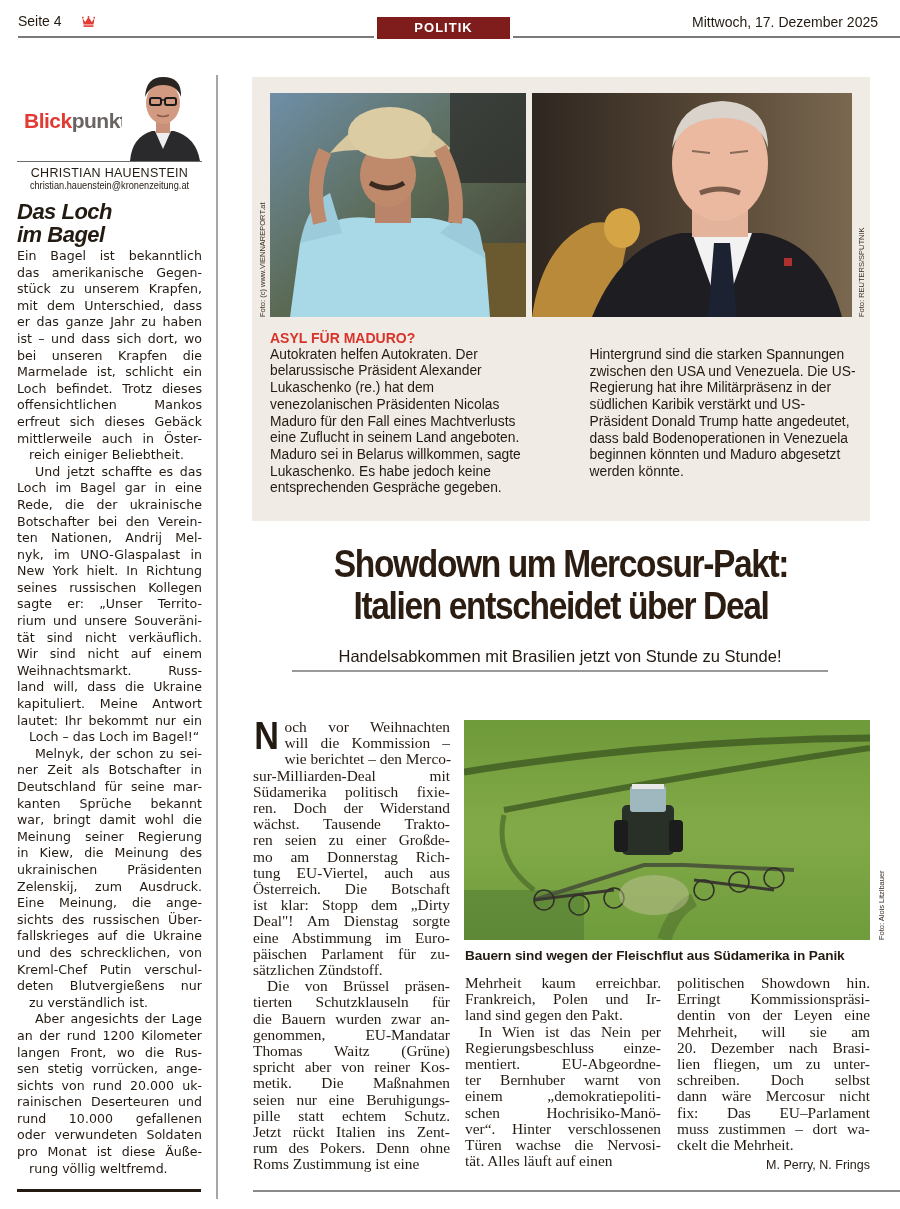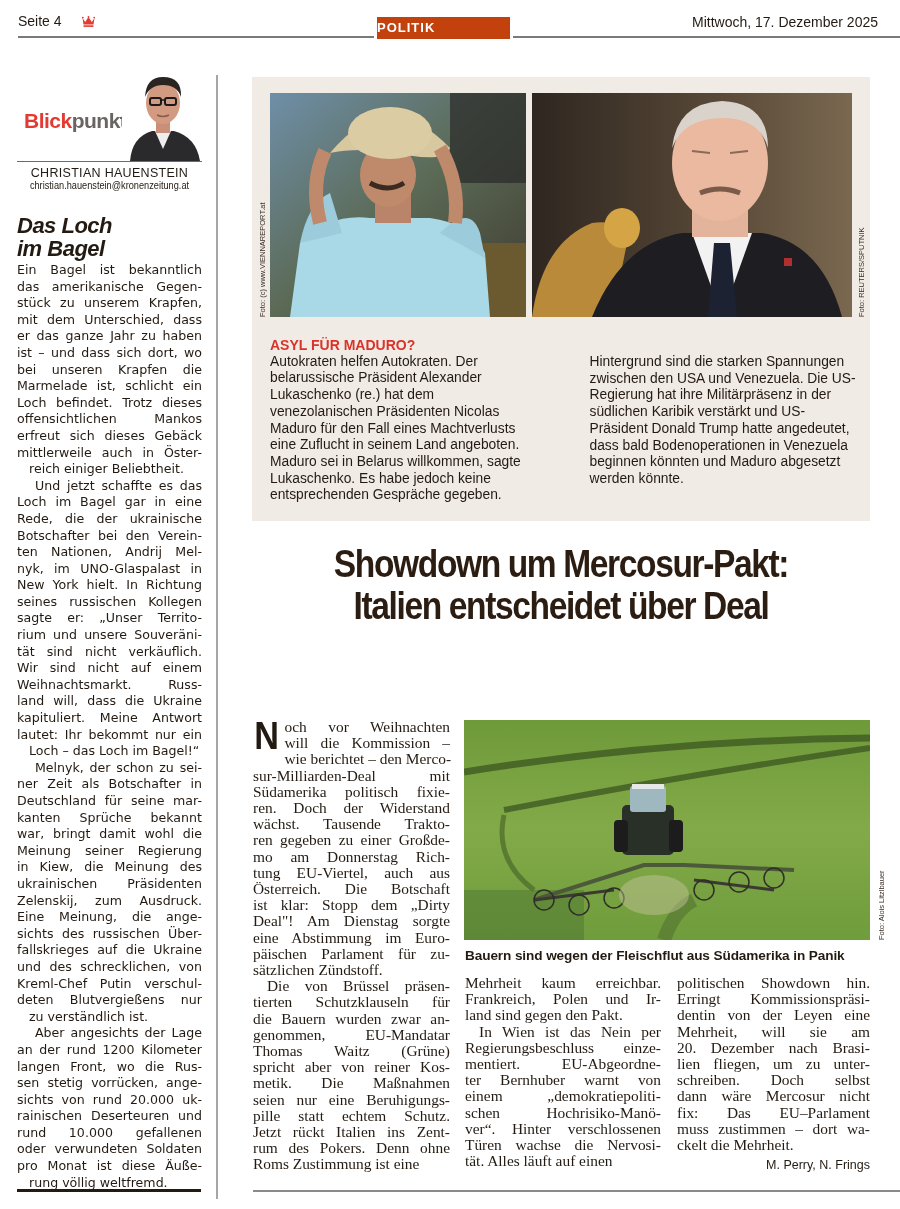--- a/index.html
+++ b/index.html
@@ -5,47 +5,47 @@
   * { box-sizing: border-box; margin: 0; padding: 0; }
   html, body { width: 900px; height: 1209px; background: #ffffff; overflow: hidden; }
   body { position: relative; color: #231a12; font-family: "DejaVu Sans", sans-serif; }
 
   
   .page-header { position: absolute; left: 0; top: 0; width: 900px; height: 40px; }
   .hdr-left { position: absolute; left: 18px; top: 13px; font-family: "Liberation Sans", sans-serif; font-size: 14px; color: #231a12; display: flex; align-items: center; gap: 20px; }
   .crown { display: inline-block; width: 13px; height: 11px; }
   .hdr-rule-left { position: absolute; left: 18px; top: 36px; width: 356px; height: 2px; background: #7a7a7a; }
   .hdr-rule-right { position: absolute; left: 513px; top: 36px; width: 387px; height: 2px; background: #7a7a7a; }
-  .section-tag { position: absolute; left: 377px; top: 17px; width: 133px; height: 22px; background: #c2410c; color: #fff; font-family: "Liberation Sans", sans-serif; font-weight: bold; font-size: 13px; letter-spacing: 1px; line-height: 22px; }
+  .section-tag { position: absolute; left: 377px; top: 17px; width: 133px; height: 22px; background: #7f1d1d; color: #fff; font-family: "Liberation Sans", sans-serif; font-weight: bold; font-size: 13px; letter-spacing: 1px; text-align: center; line-height: 22px; }
   .hdr-right { position: absolute; right: 22px; top: 14px; font-family: "Liberation Sans", sans-serif; font-size: 14px; color: #231a12; }
 
   
   .col-rule { position: absolute; left: 216px; top: 75px; width: 2px; height: 1124px; background: #a6a6a6; }
   .blick { position: absolute; left: 17px; top: 67px; width: 185px; }
   .blick-head { position: relative; height: 95px; border-bottom: 1px solid #6b6b6b; }
   .blick-logo { position: absolute; left: 7px; top: 42px; font-family: "Liberation Sans", sans-serif; font-weight: bold; font-size: 21px; letter-spacing: -0.5px; }
   .blick-logo .red { color: #e23b33; }
   .blick-logo .grey { color: #6a6563; }
   .portrait { position: absolute; right: 0; bottom: 0; width: 80px; height: 92px; overflow: hidden; }
   .author-name { margin-top: 4px; text-align: center; font-family: "Liberation Sans", sans-serif; font-size: 12.5px; letter-spacing: 0.3px; color: #231a12; }
   .author-email { text-align: center; font-family: "Liberation Sans", sans-serif; font-size: 10px; color: #231a12; transform: scaleX(0.92); }
-  .col-title { margin-top: 23px; font-family: "Liberation Sans", sans-serif; font-weight: bold; font-style: italic; font-size: 22px; line-height: 23px; color: #231a12; letter-spacing: -0.5px; }
+  .col-title { margin-top: 9px; font-family: "Liberation Sans", sans-serif; font-weight: bold; font-style: italic; font-size: 22px; line-height: 23px; color: #231a12; letter-spacing: -0.5px; }
   .col-body { margin-top: 2px; font-family: "DejaVu Sans", sans-serif; font-size: 12.6px; line-height: 16.6px; text-align: justify; color: #231a12; }
   .col-body .line { display: block; text-align: justify; text-align-last: justify; white-space: nowrap; }
   .col-body .line.last { text-align-last: left; margin-left: 12px; }
   .col-end-rule { position: absolute; left: 17px; top: 1189px; width: 184px; height: 3px; background: #231a12; }
 
   
   .photo-box { position: absolute; left: 252px; top: 77px; width: 618px; height: 444px; background: #f0ebe5; }
   .photo-left { position: absolute; left: 18px; top: 16px; width: 256px; height: 224px; overflow: hidden; }
   .photo-right { position: absolute; left: 280px; top: 16px; width: 320px; height: 224px; overflow: hidden; }
   .credit-vert { position: absolute; font-family: "Liberation Sans", sans-serif; font-size: 7.5px; color: #3a3028; transform-origin: left top; white-space: nowrap; }
   .credit-left { left: 6px; top: 240px; transform: rotate(-90deg); }
   .credit-right { left: 605px; top: 240px; transform: rotate(-90deg); }
-  .caption-cols { position: absolute; left: 18px; top: 260px; width: 590px; display: flex; gap: 49px; }
+  .caption-cols { position: absolute; left: 18px; top: 253px; width: 590px; display: flex; gap: 49px; }
   .caption-col { width: 282px; font-family: "Liberation Sans", sans-serif; font-size: 13.8px; line-height: 16.7px; color: #231a12; }
   .caption-col .kicker { color: #d9342b; font-weight: bold; font-size: 14px; display: block; }
   .caption-col.right { padding-top: 17px; }
 
   
   .headline { position: absolute; left: 252px; top: 543px; width: 618px; text-align: center; font-family: "Liberation Sans", sans-serif; font-weight: bold; font-size: 39px; line-height: 42px; color: #2b1d12; letter-spacing: -1.6px; transform: scaleX(0.86); transform-origin: center top; }
   .lead { position: absolute; left: 292px; top: 643px; width: 536px; font-family: "Liberation Sans", sans-serif; font-size: 16.5px; color: #231a12; text-align: center; }
   .lead-line { height: 29px; line-height: 26px; border-bottom: 2px solid #9a9a9a; white-space: nowrap; }
   .lead-line strong { font-weight: bold; }
 
@@ -237,33 +237,34 @@
       <span>Hintergrund sind die starken Spannungen zwischen den USA und Venezuela. Die US-Regierung hat ihre Militärpräsenz in der südlichen Karibik verstärkt und US-Präsident Donald Trump hatte angedeutet, dass bald Bodenoperationen in Venezuela beginnen könnten und Maduro abgesetzt werden könnte.</span>
     </div>
   </div>
 </section>
 
 <h1 class="headline">
   <span>Showdown um Mercosur-Pakt:</span><br>
   <span>Italien entscheidet über Deal</span>
 </h1>
 <div class="lead">
+  <div class="lead-line">Handelsabkommen mit Brasilien jetzt von Stunde zu Stunde!</div>
 </div>
 
 <div class="art-col col-a" id="col-a">
     <span class="dropcap">N</span>
     <div>
       <span class="line">och vor Weihnachten</span>
       <span class="line">will die Kommission –</span>
       <span class="line">wie berichtet – den Merco-</span>
       <span class="line">sur-Milliarden-Deal mit</span>
       <span class="line">Südamerika politisch fixie-</span>
       <span class="line">ren. Doch der Widerstand</span>
       <span class="line">wächst. Tausende Trakto-</span>
-      <span class="line">ren gegeben zu einer Großde-</span>
+      <span class="line">ren seien zu einer Großde-</span>
       <span class="line">mo am Donnerstag Rich-</span>
       <span class="line">tung EU-Viertel, auch aus</span>
       <span class="line">Österreich. Die Botschaft</span>
       <span class="line">ist klar: Stopp dem „Dirty</span>
       <span class="line">Deal"! Am Dienstag sorgte</span>
       <span class="line">eine Abstimmung im Euro-</span>
       <span class="line">päischen Parlament für zu-</span>
       <span class="line last">sätzlichen Zündstoff.</span>
     </div>
     <div>

